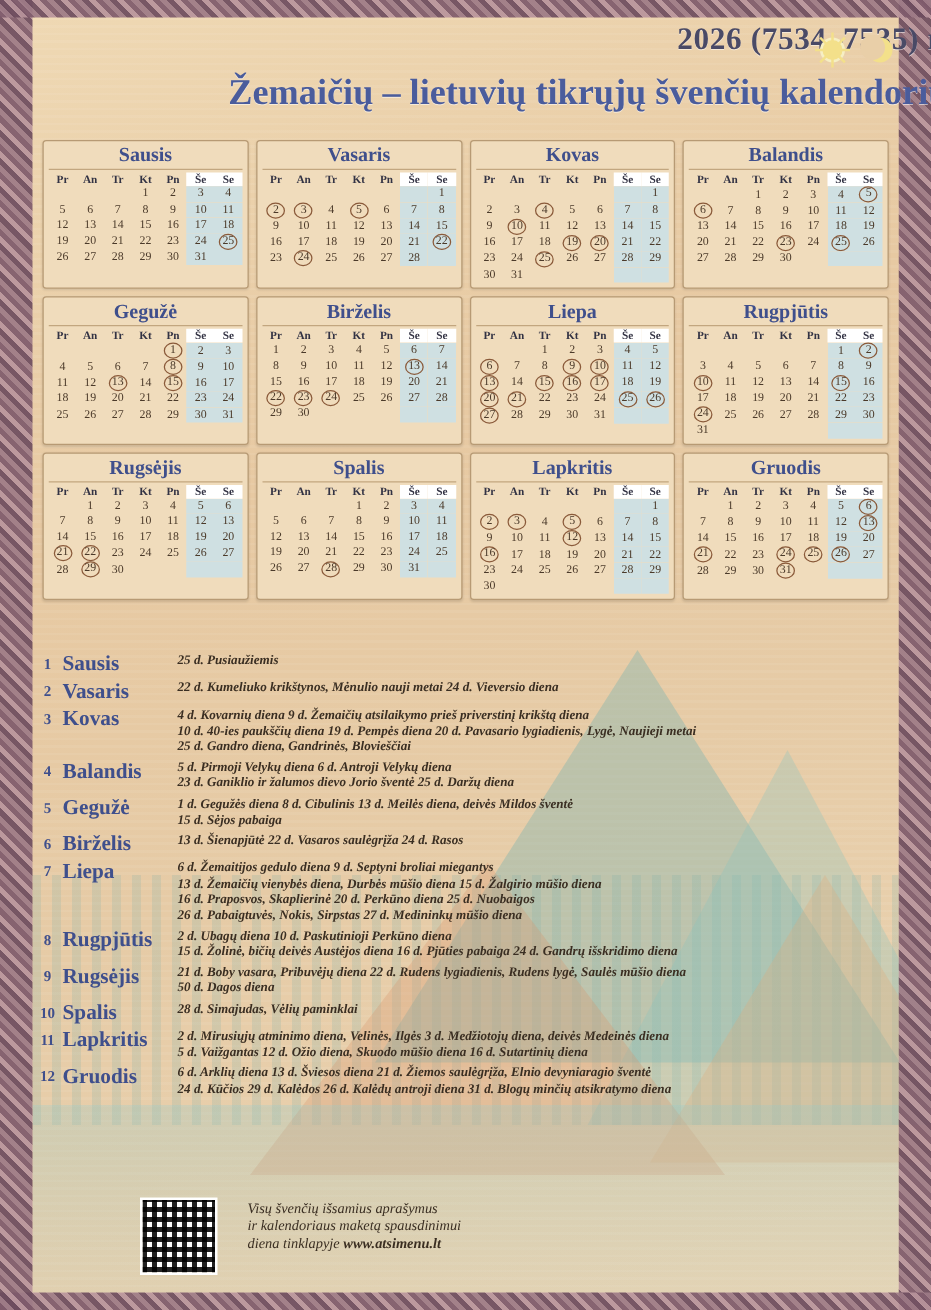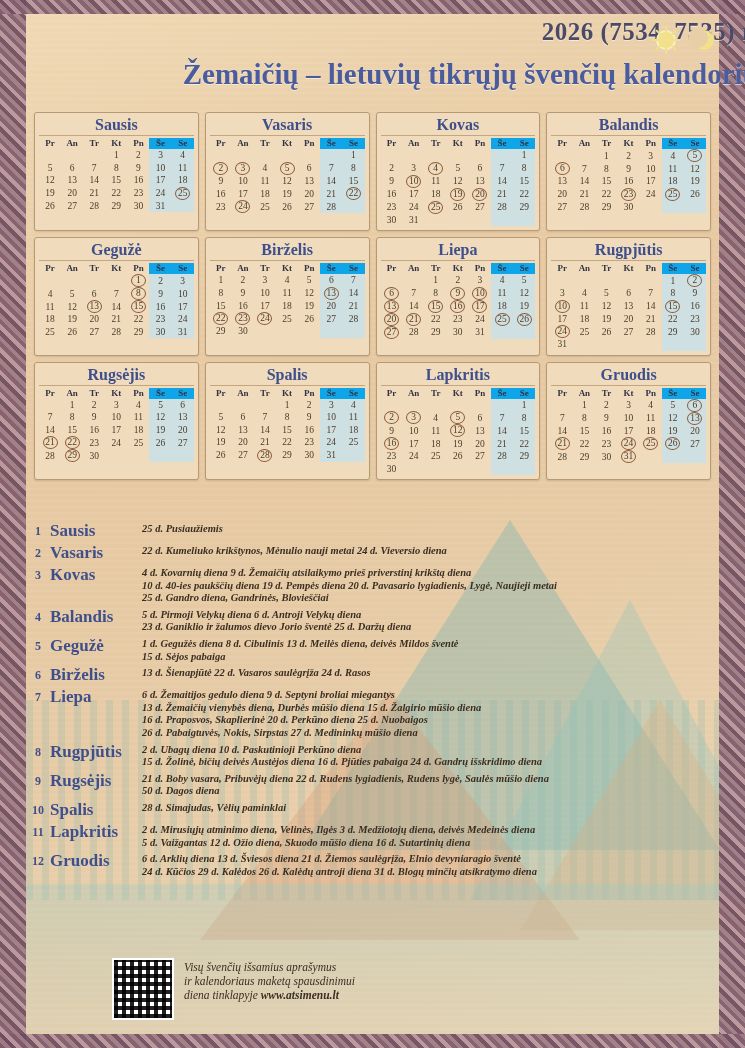--- a/index.html
+++ b/index.html
@@ -67,34 +67,34 @@
     display:grid;grid-template-columns:repeat(4,1fr);gap:6px 6px;}
   .month{background:#f0dcbc;border:1px solid #b79a74;border-radius:3px;
     padding:3px 4px 4px;box-shadow:0 1px 2px rgba(0,0,0,.12);}
   .mname{text-align:center;font-size:16px;color:#3f4f8c;font-weight:bold;
     border-bottom:1px solid #c2a67f;padding-bottom:1px;margin-bottom:2px;}
   table.cal{width:100%;border-collapse:collapse;font-size:9.5px;
     font-family:"Liberation Serif",serif;color:#4b3a2a;}
   table.cal th{font-size:9px;font-weight:bold;color:#334; padding:0 0 1px;}
   table.cal td{text-align:center;height:12.5px;width:14.2%;padding:0;position:relative;}
   .sa,.su{background:#cfe0e2;}
-  th.sa,th.su{background:#0ea5e9;font-family:Liberation Serif, serif;}
+  th.sa,th.su{background:#ffffff;font-family:Liberation Serif, serif;}
   .hol{display:inline-block;min-width:13px;line-height:11px;border:1px solid #8a5a3a;
     border-radius:50%;}
   
   .events{position:absolute;top:520px;left:26px;width:693px;}
   .evrow{display:flex;align-items:flex-start;margin-bottom:1px;}
   .evnum{width:24px;text-align:center;color:#3f4f8c;font-size:12px;font-weight:bold;
     padding-top:4px;}
   .evmonth{width:92px;color:#3f4f8c;font-size:17px;font-weight:bold;font-style:normal;
     padding-top:1px;}
   .evtext{flex:1;font-size:10.5px;font-style:italic;font-weight:bold;color:#3a2e22;
     line-height:12.6px;padding-top:3px;}
   
-  .footer{position:absolute;left:68px;bottom:28px;display:flex;align-items:flex-start;gap:10px;padding-left:44px;}
+  .footer{position:absolute;left:68px;bottom:28px;display:flex;align-items:flex-start;gap:24px;padding-left:44px;}
   .qr{width:58px;height:58px;background:
       repeating-linear-gradient(0deg,#222 0 4px,#fff 4px 8px),
       repeating-linear-gradient(90deg,#222 0 4px,rgba(255,255,255,0) 4px 8px);
     background-blend-mode:multiply;border:2px solid #fff;}
   .ftext{font-size:11.5px;font-style:italic;color:#3a2e22;line-height:14px;padding-top:2px;}
   .ftext b{font-style:italic;margin-top:24px;}
 </style>
 </head>
 <body>
 

